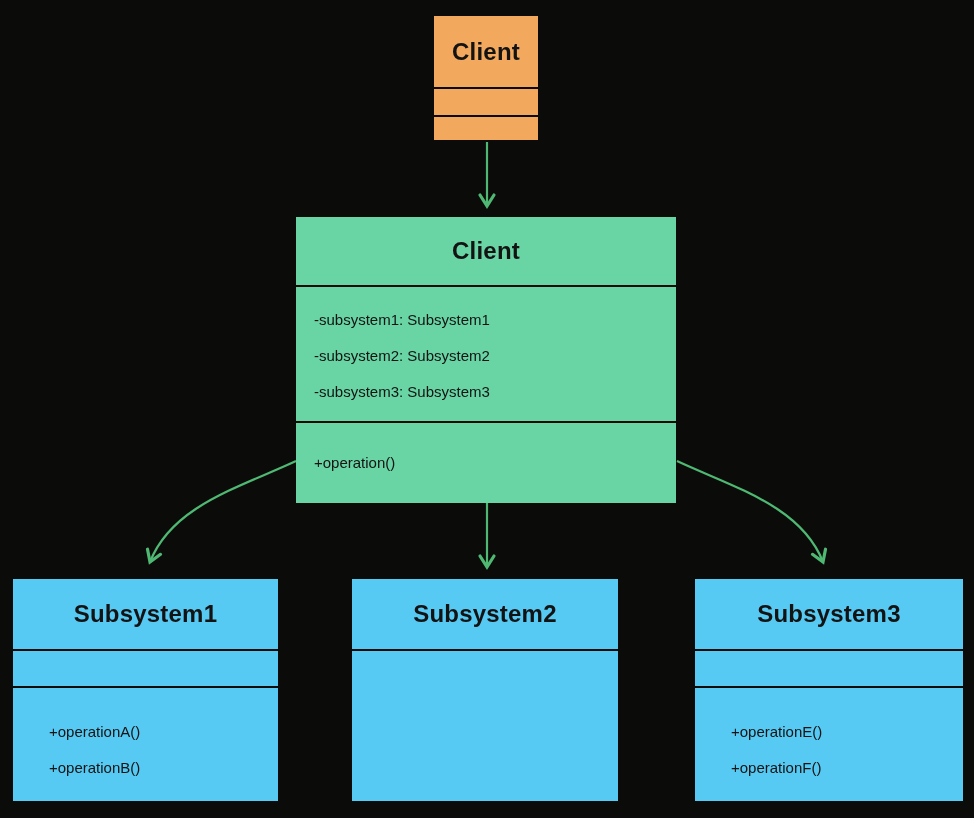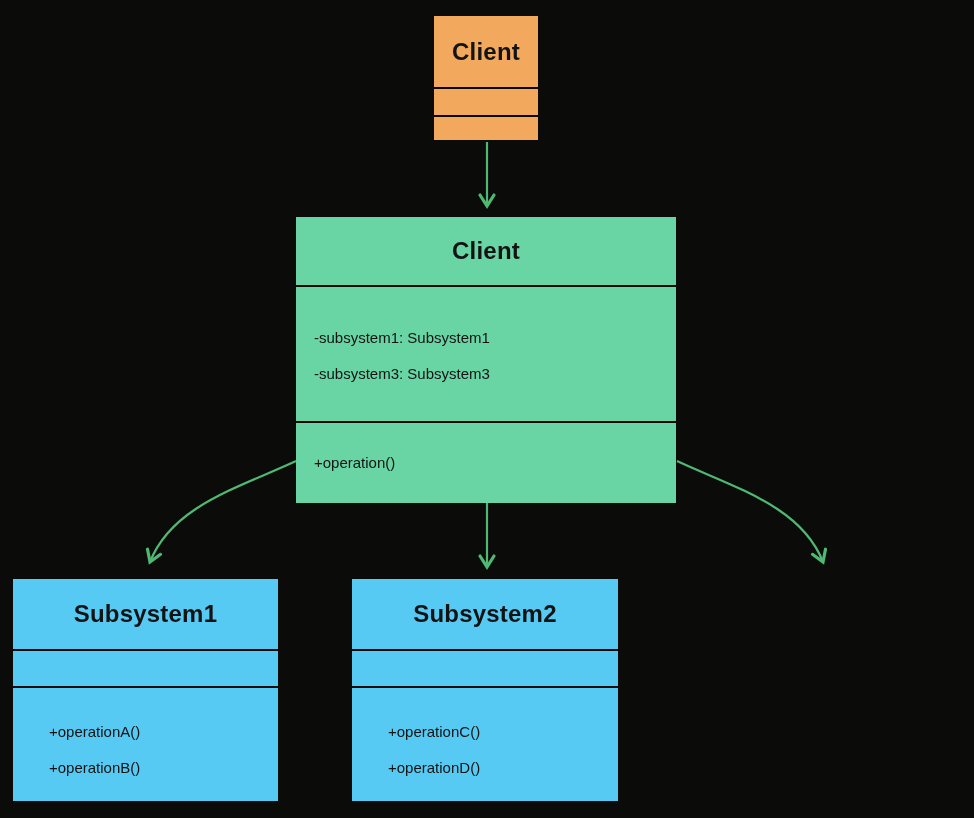--- a/index.html
+++ b/index.html
@@ -98,39 +98,44 @@
   <div id="client" class="uml-class fill-orange">
     <div class="title">Client</div>
     <div class="compartment attrs"></div>
     <div class="compartment methods"></div>
   </div>
 
   <div id="facade" class="uml-class fill-green">
     <div class="title">Client</div>
     <div class="compartment attrs">
       <div class="line">-subsystem1: Subsystem1</div>
+      <div class="line">-subsystem2: Subsystem2</div>
       <div class="line">-subsystem3: Subsystem3</div>
     </div>
     <div class="compartment methods">
       <div class="line">+operation()</div>
     </div>
   </div>
 
   <div id="subsystem1" class="uml-class subsystem fill-blue">
     <div class="title">Subsystem1</div>
     <div class="compartment attrs"></div>
     <div class="compartment methods">
       <div class="line">+operationA()</div>
       <div class="line">+operationB()</div>
     </div>
   </div>
 
   <div id="subsystem2" class="uml-class subsystem fill-blue">
     <div class="title">Subsystem2</div>
     <div class="compartment attrs"></div>
+  </div>
+
+  <div id="subsystem3" class="uml-class subsystem fill-blue">
+    <div class="title">Subsystem3</div>
+    <div class="compartment attrs"></div>
     <div class="compartment methods">
-      <div class="line">+operationC()</div>
-      <div class="line">+operationD()</div>
+      <div class="line">+operationE()</div>
+      <div class="line">+operationF()</div>
     </div>
   </div>
-
 
 </div>
 
 </body></html>

